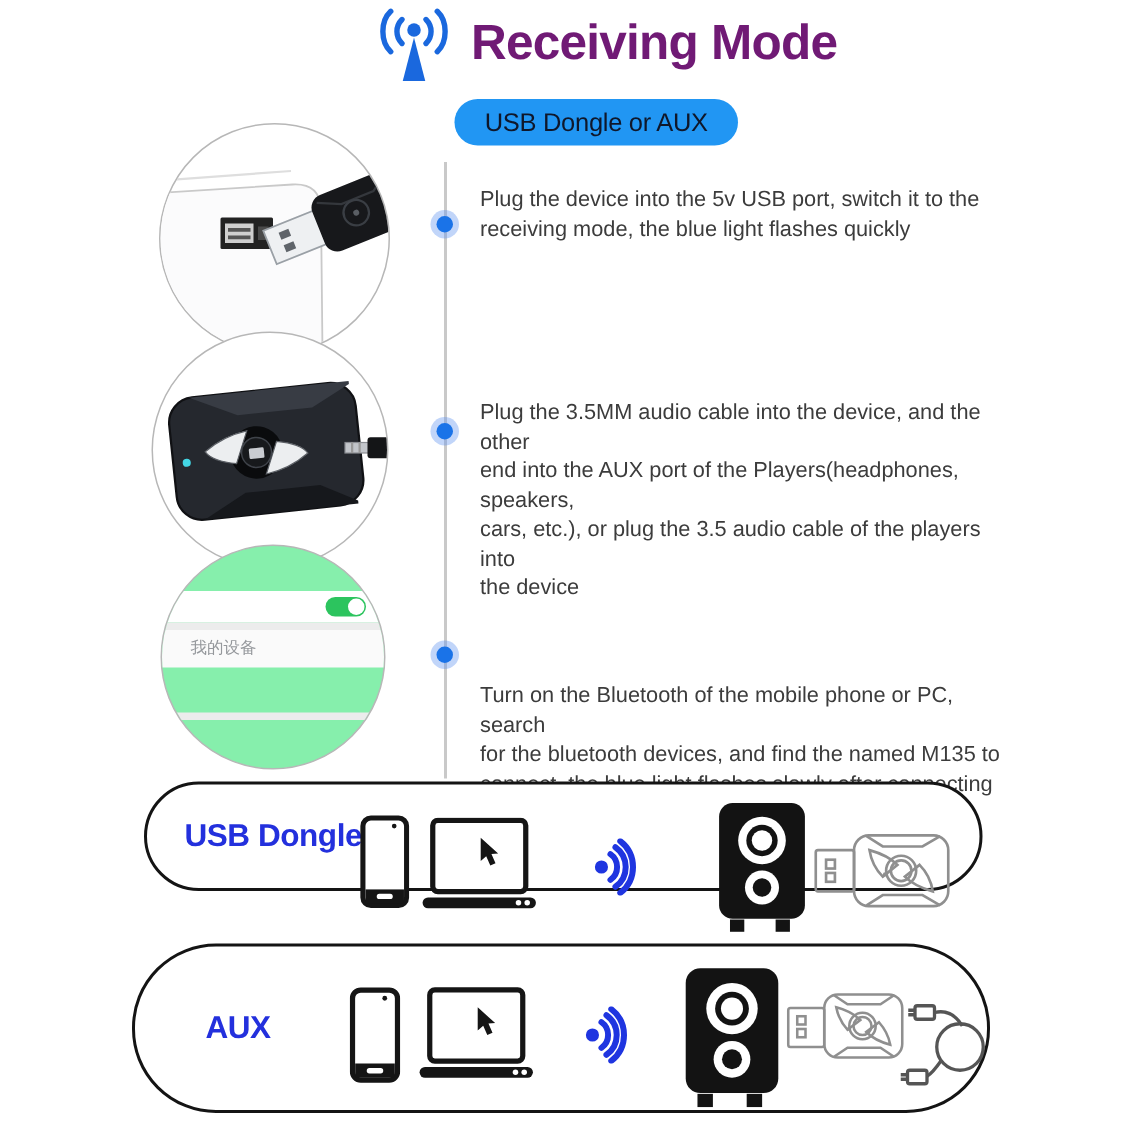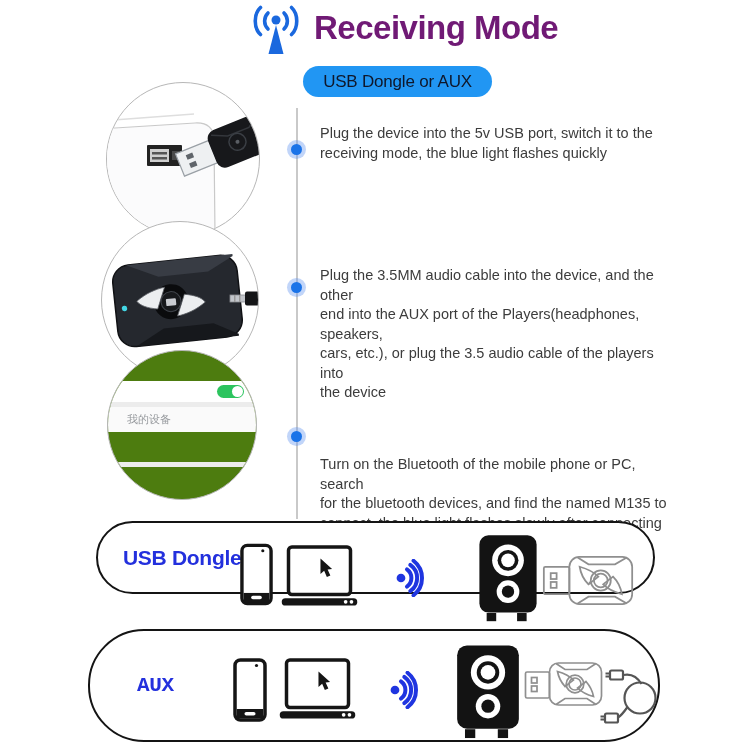--- a/index.html
+++ b/index.html
@@ -16,42 +16,42 @@
 
   
   .vline{left:296px;top:108px;width:2px;height:411px;background:#c9c9c9;}
   .dot{width:11px;height:11px;border-radius:50%;background:#1a73e8;
        box-shadow:0 0 0 4px rgba(100,150,240,0.40);}
 
   
   .circ{border:1px solid #b7b7b7;border-radius:50%;overflow:hidden;background:#fff;}
   .c1{left:106px;top:82px;width:152px;height:152px;}
   .c2{left:101px;top:221px;width:156px;height:156px;}
-  .c3{left:107px;top:350px;width:148px;height:148px;background:#4d7c0f;}
+  .c3{left:107px;top:363px;width:148px;height:148px;background:#86efac;}
 
   
   .step-text{font-size:14.5px;line-height:19.5px;color:#3c3c3c;white-space:pre-line;width:360px;}
   .s1{left:320px;top:124px;}
   .s2{left:320px;top:266px;}
   .s3{left:320px;top:407px;margin-top:48px;}
 
   
   .row{position:absolute;left:0;width:100%;}
   .row-toggle{top:30px;height:21px;background:#fff;}
   .gap1{top:51px;height:5px;background:#ececec;}
   .row-label{top:56px;height:25px;background:#fafafa;font-size:11px;color:#95989c;line-height:25px;padding-left:19px;box-sizing:border-box;}
   .row-name{top:81px;height:30px;background:#fff;border-top:1px solid #eeeeee;font-size:16px;color:#3b3e43;line-height:30px;padding-left:19px;box-sizing:border-box;letter-spacing:0.3px;}
   .gap2{top:111px;height:5px;background:#ececec;}
   .toggle{position:absolute;right:12px;top:4px;width:27px;height:13px;background:#2cc45e;border-radius:7px;}
   .knob{position:absolute;right:1px;top:1px;width:11px;height:11px;background:#fff;border-radius:50%;}
 
   
   .mode-box{border:2.5px solid #141414;background:#fff;box-sizing:border-box;}
   .box1{left:96px;top:521px;width:559px;height:73px;border-radius:50px;}
-  .box2{left:88px;top:629px;width:572px;height:113px;border-radius:56px;font-family:Liberation Mono, monospace;}
+  .box2{left:88px;top:629px;width:572px;height:113px;border-radius:56px;}
   .mode-label{top:0;height:100%;display:flex;align-items:center;font-size:21px;font-weight:bold;color:#2330dd;letter-spacing:-0.3px;}
   .ml1{left:25px;}
   .ml2{left:47px;}
 </style>
 </head>
 <body>
 
 <svg class="abs antenna" viewBox="0 0 60 52">
   <g fill="none" stroke="#1a68de" stroke-width="3.6" stroke-linecap="round">
     <path d="M22,9 C17.5,13.5 17.5,20.5 22,25"></path>

